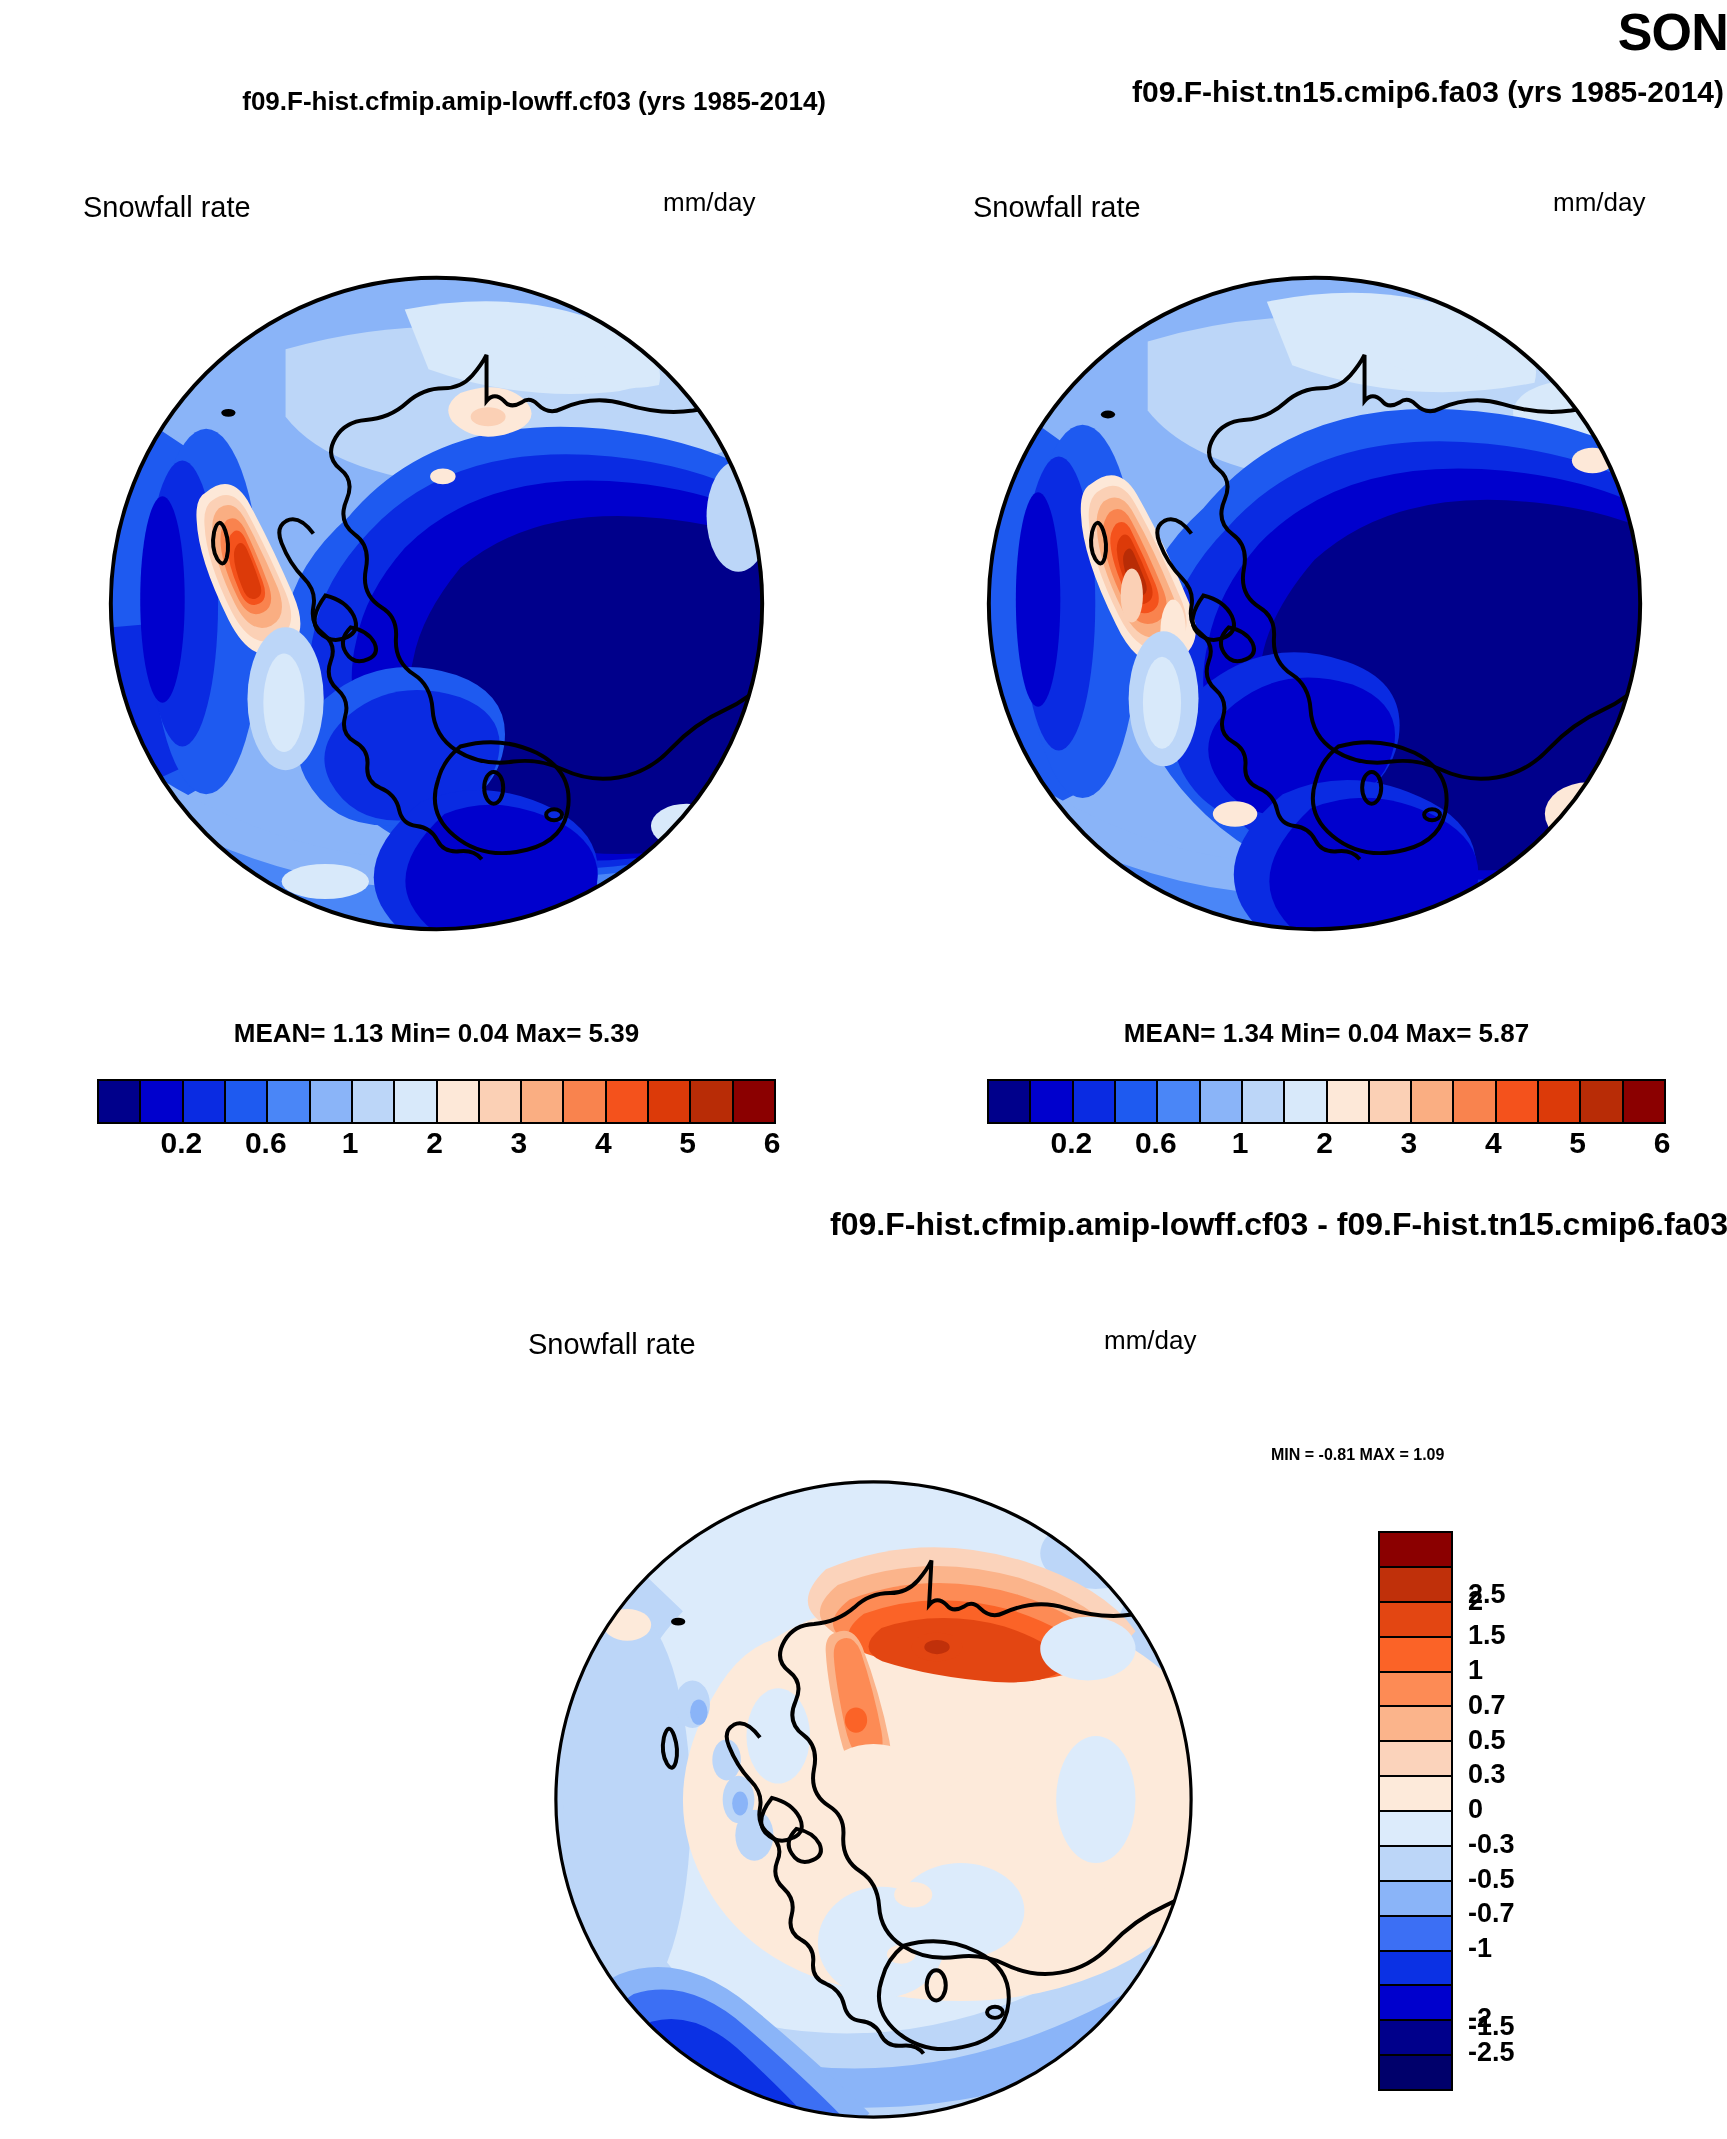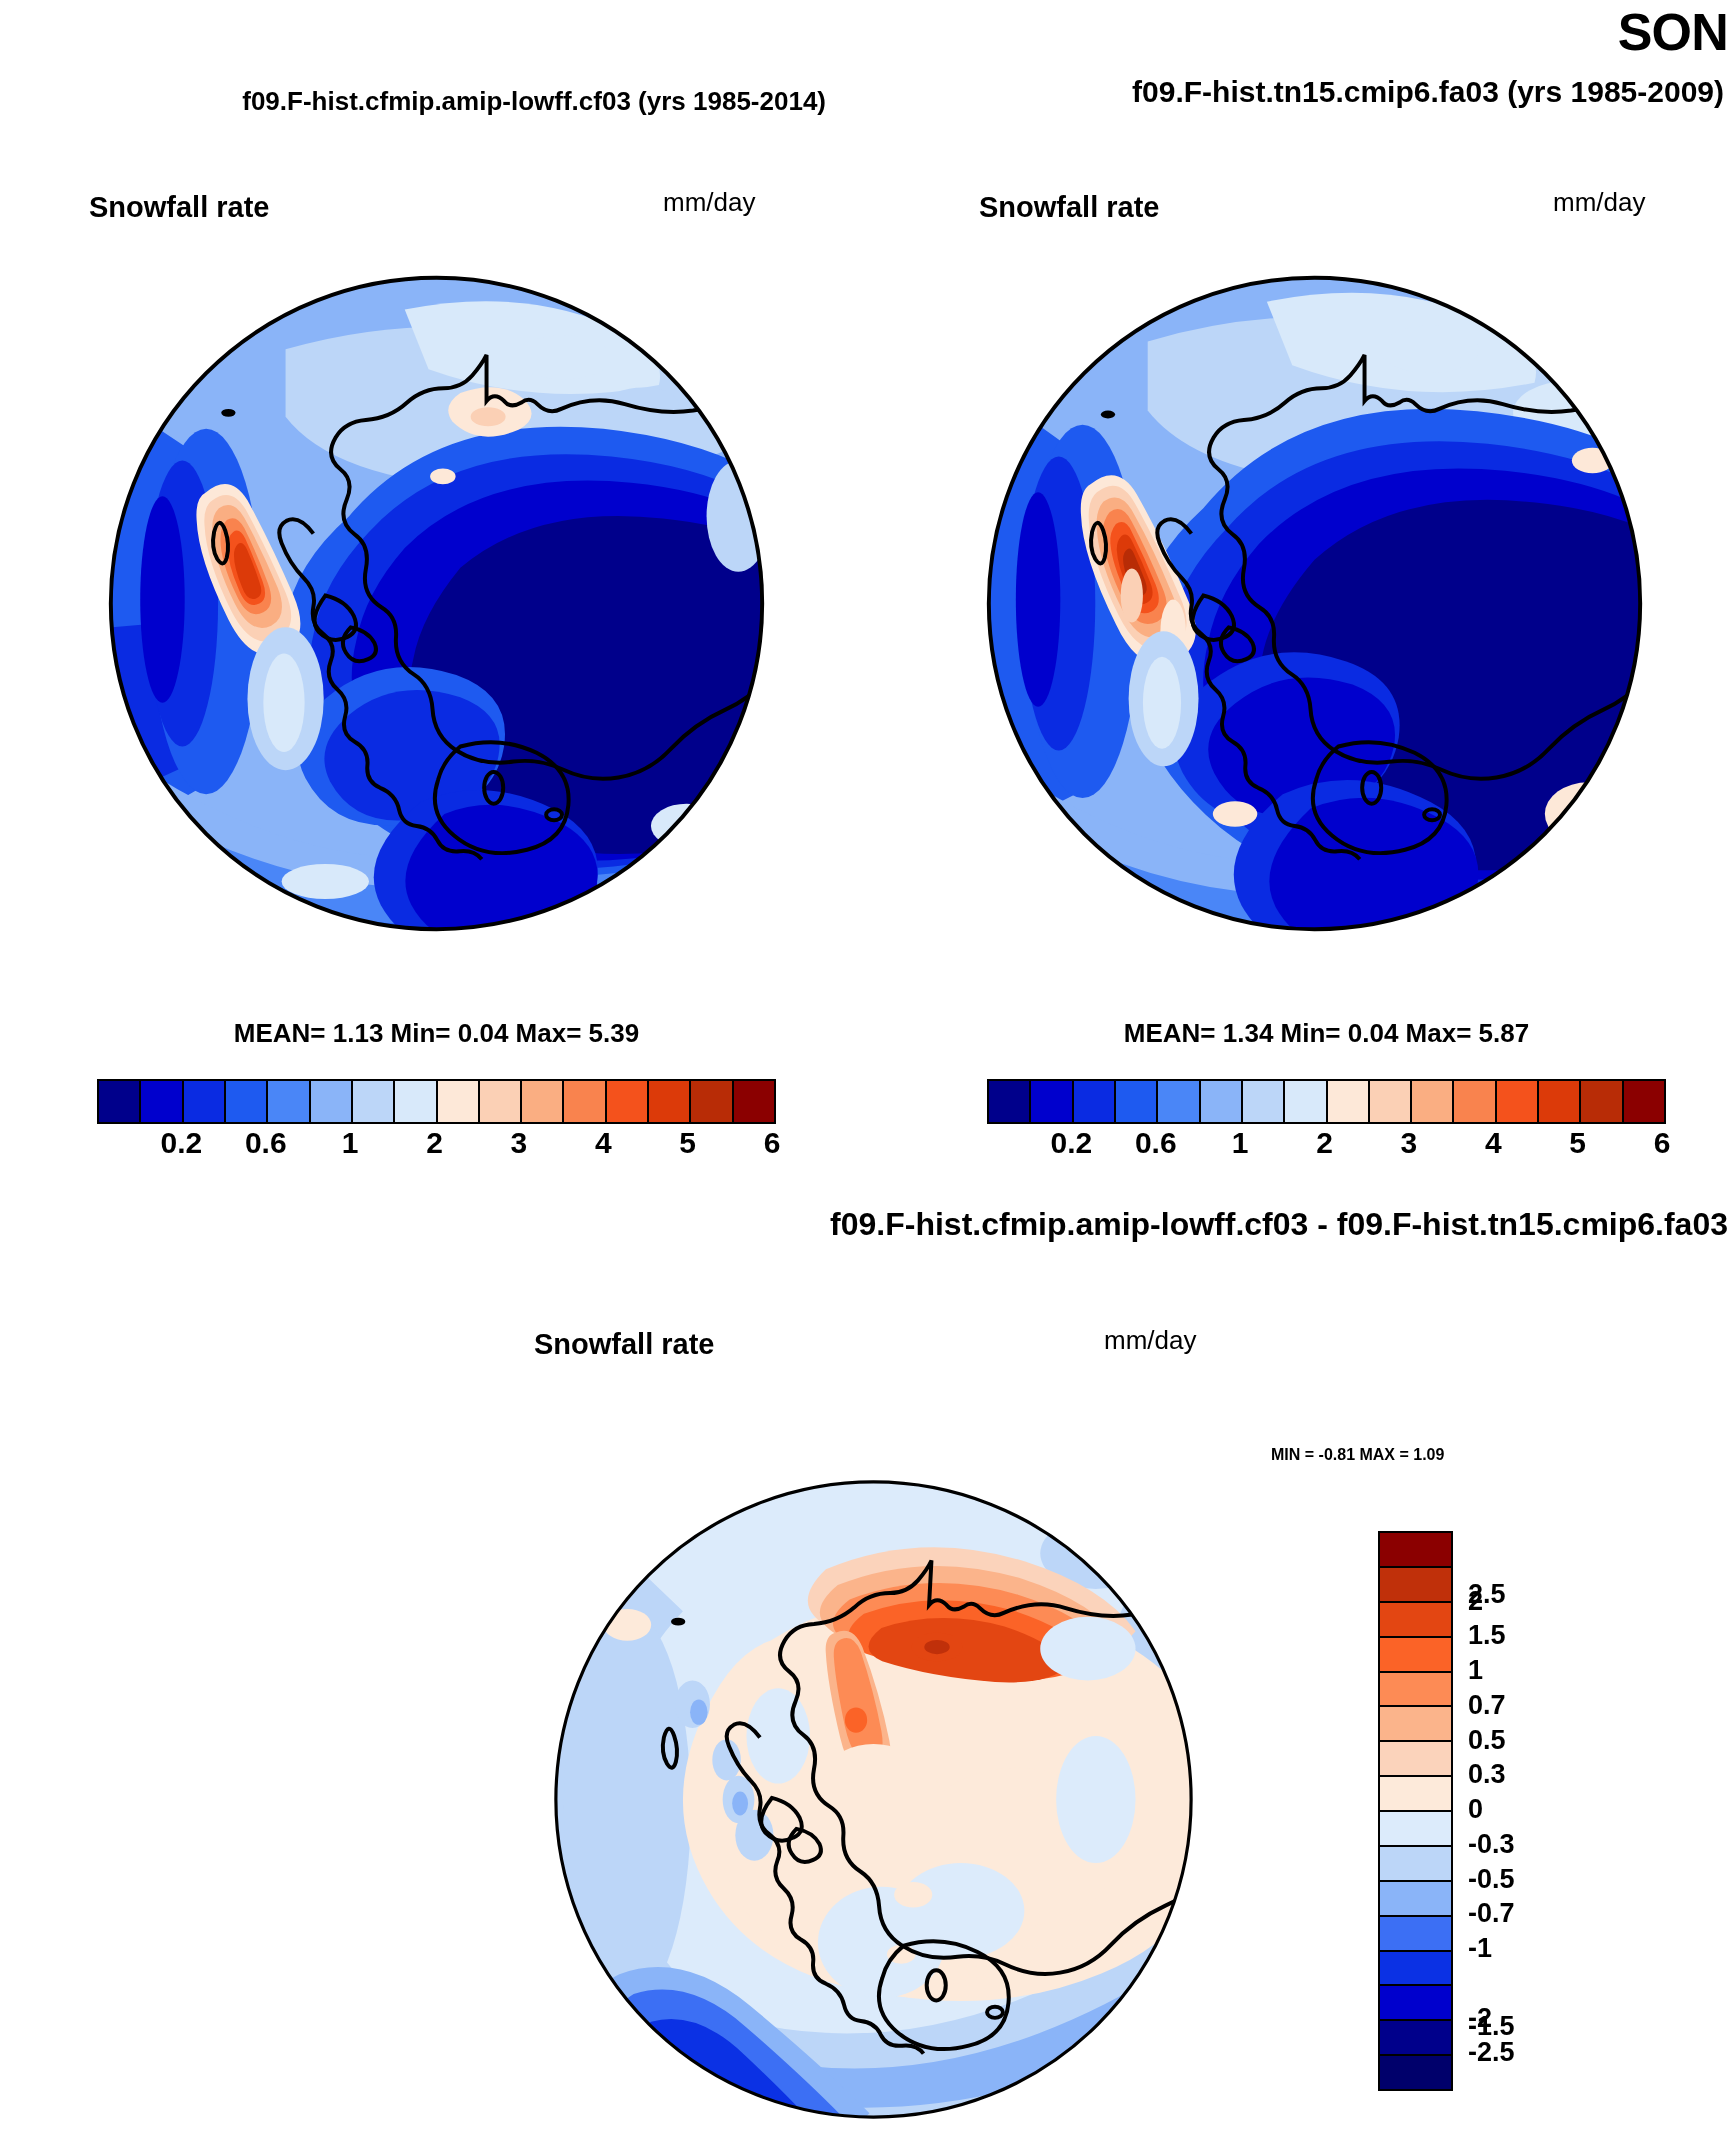--- a/index.html
+++ b/index.html
@@ -5,21 +5,21 @@
   html,body{margin:0;padding:0;background:#ffffff;}
   body{width:1728px;height:2140px;position:relative;
        font-family:"Liberation Sans","DejaVu Sans",sans-serif;
        color:#000;overflow:hidden;}
   .abs{position:absolute;}
   .ttl{font-weight:bold;text-align:right;white-space:nowrap;}
   #season-title{left:0;width:1728px;top:1.6px;font-size:52px;letter-spacing:-0.8px;}
   #case-left{left:8px;width:818px;top:86px;font-size:26px;}
   #case-right{left:906px;width:818px;top:75px;font-size:30px;}
   #diff-title{left:0;width:1728px;top:1206px;font-size:32px;}
-  .var-lab{font-size:29px;font-weight:bold;white-space:nowrap;margin-left:6px;}
+  .var-lab{font-size:29px;font-weight:normal;white-space:nowrap;}
   .unit-lab{font-size:26px;font-weight:normal;white-space:nowrap;}
   .stat-lab{font-size:26px;font-weight:bold;white-space:nowrap;text-align:center;}
   .minmax-lab{font-size:16px;font-weight:bold;white-space:nowrap;}
   .cb-h{position:absolute;display:flex;border:2.4px solid #000;box-sizing:content-box;}
   .cb-h .cell{height:100%;border-right:2.4px solid #000;}
   .cb-h .cell:last-child{border-right:none;}
   .cb-h-ticks{position:absolute;height:40px;}
   .cb-h-ticks span{position:absolute;font-size:30px;font-weight:bold;
                    transform:translateX(-50%);top:0;}
   .cb-v{position:absolute;border:2.4px solid #000;box-sizing:content-box;
@@ -29,21 +29,21 @@
   .cb-v-ticks{position:absolute;}
   .cb-v-ticks span{position:absolute;font-size:27px;font-weight:bold;
                    transform:translateY(-50%);left:0;white-space:nowrap;}
   svg{display:block;}
 </style>
 </head>
 <body>
 
 <div class="abs ttl" id="season-title">SON</div>
 <div class="abs ttl" id="case-left">f09.F-hist.cfmip.amip-lowff.cf03 (yrs 1985-2014)</div>
-<div class="abs ttl" id="case-right">f09.F-hist.tn15.cmip6.fa03 (yrs 1985-2009)</div>
+<div class="abs ttl" id="case-right">f09.F-hist.tn15.cmip6.fa03 (yrs 1985-2014)</div>
 
 <div class="abs var-lab" style="left:83px;top:191px;">Snowfall rate</div>
 <div class="abs unit-lab" style="left:663px;top:187px;">mm/day</div>
 
 <svg class="abs" style="left:87px;top:254px;" width="699" height="699" viewBox="0 0 880 880">
   <defs>
     <clipPath id="globeL">
         <circle cx="440" cy="440" r="410"></circle>
       </clipPath>
   </defs>

